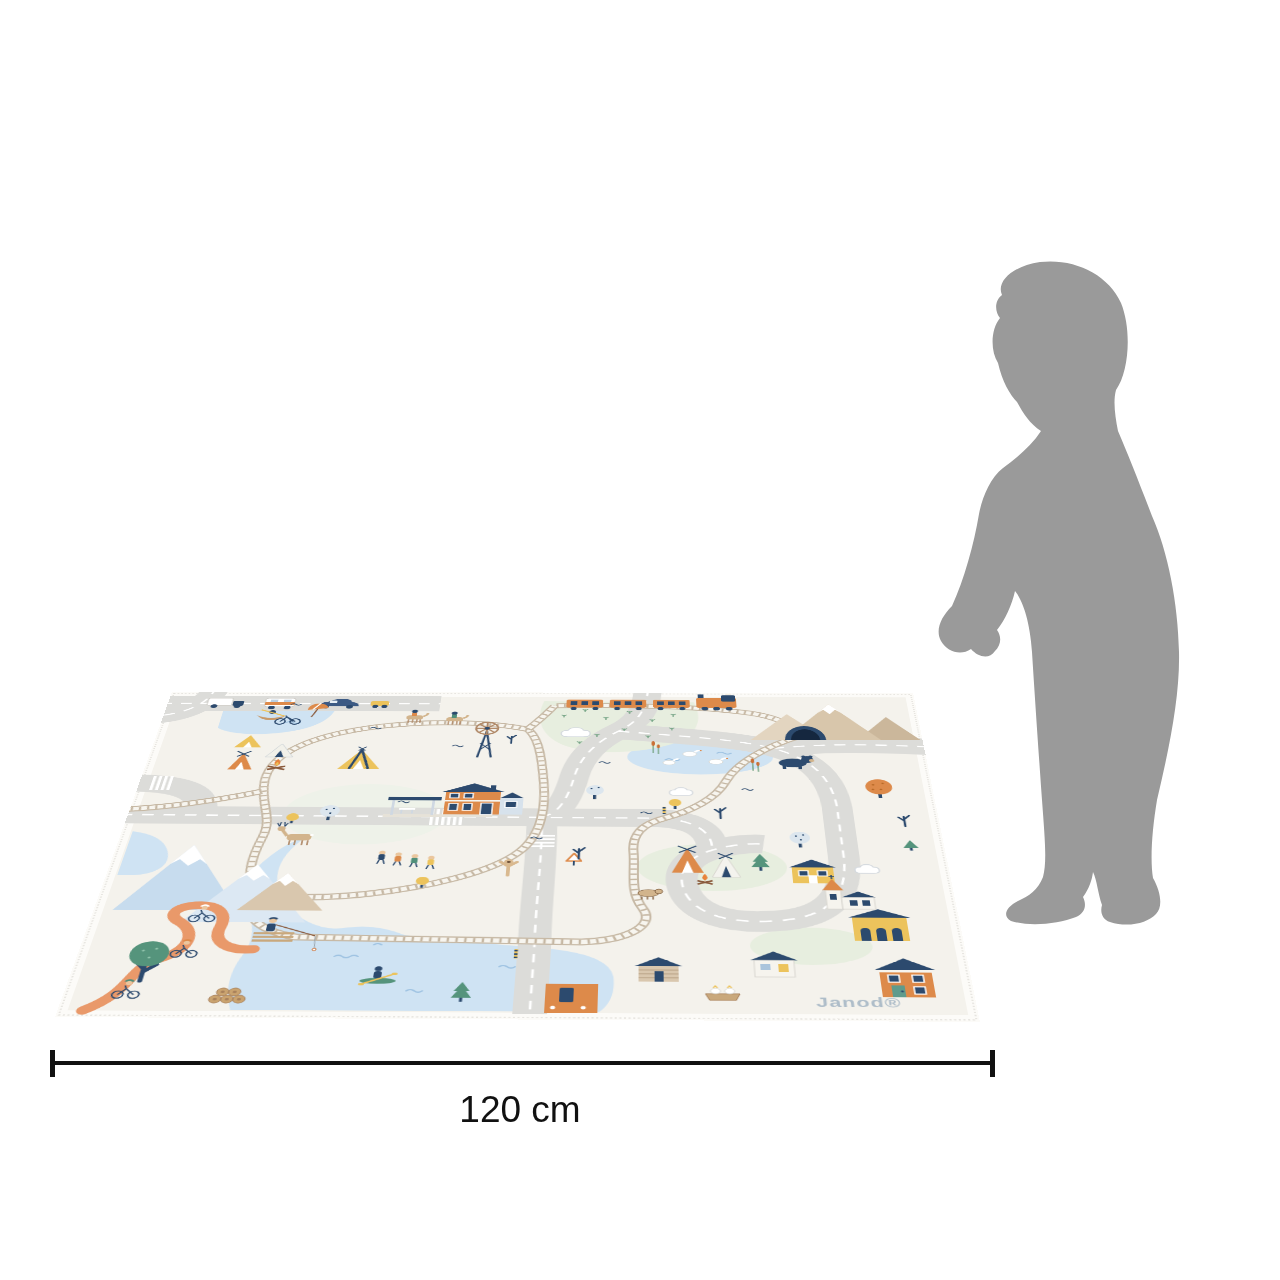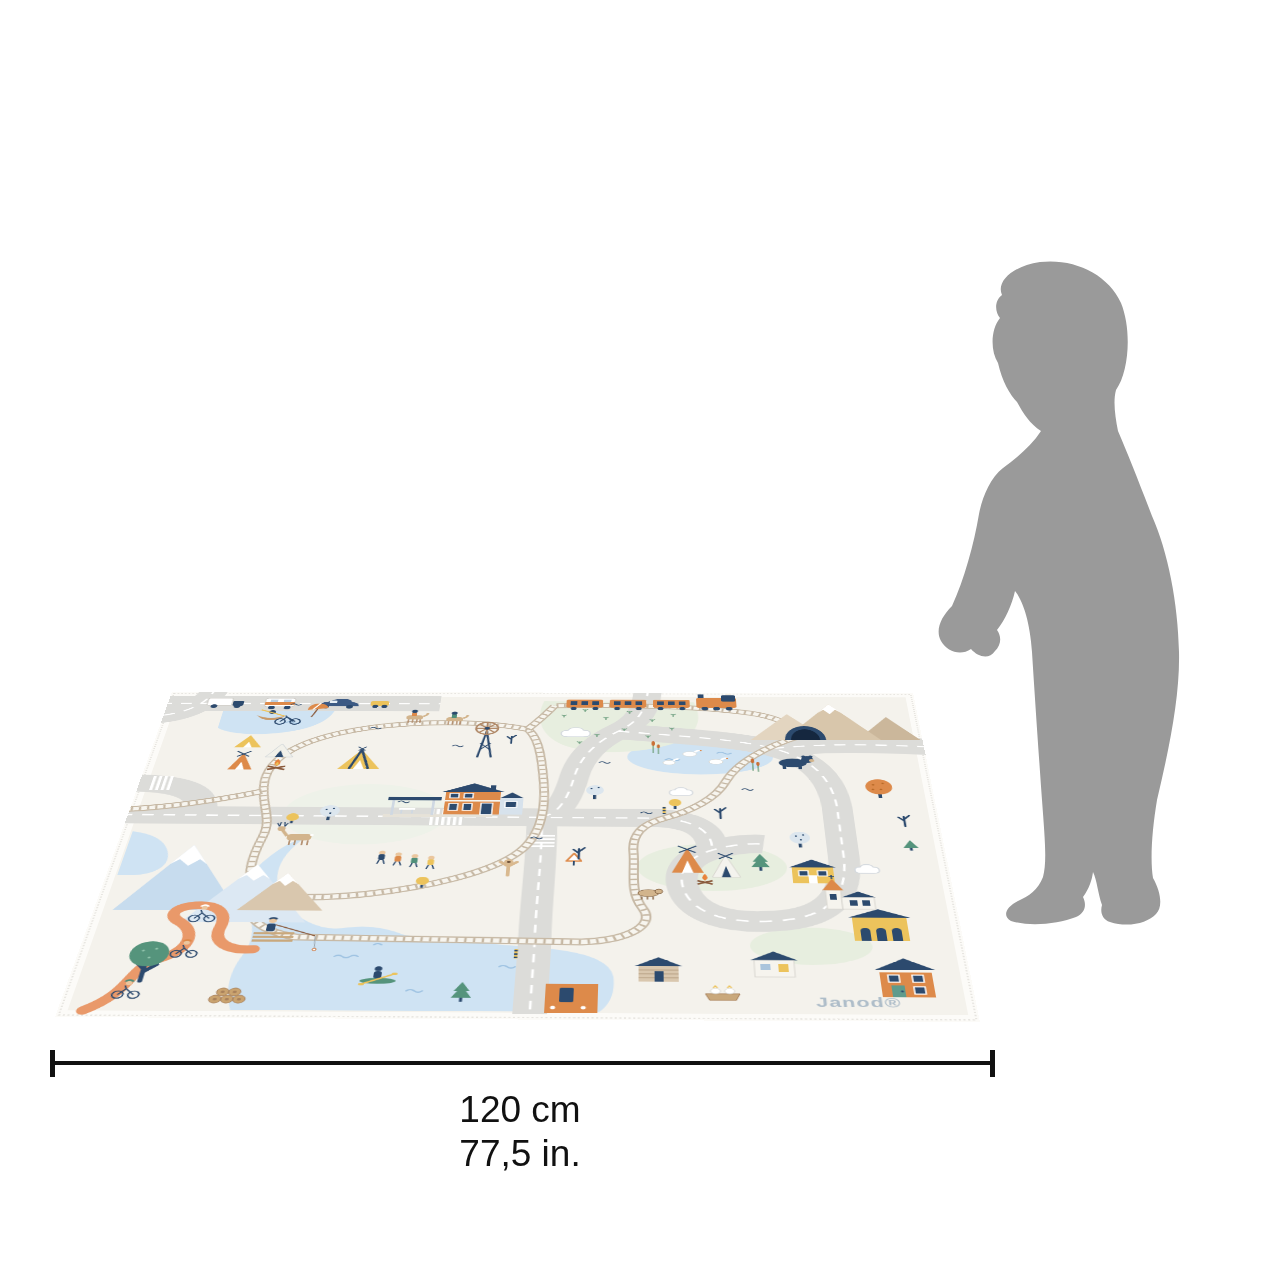--- a/index.html
+++ b/index.html
@@ -678,17 +678,16 @@
       C 1129 372 1132 330 1121 303
       C 1108 274 1074 258 1040 262 Z"></path>
   </svg>
 
   <div>
     <div class="dim-line"></div>
     <div class="dim-cap left"></div>
     <div class="dim-cap right"></div>
     <div class="dim-labels">
       <div>120 cm</div>
-      <div>77,5 in.</div>
     </div>
   </div>
 
 </div>
 
 </body></html>

